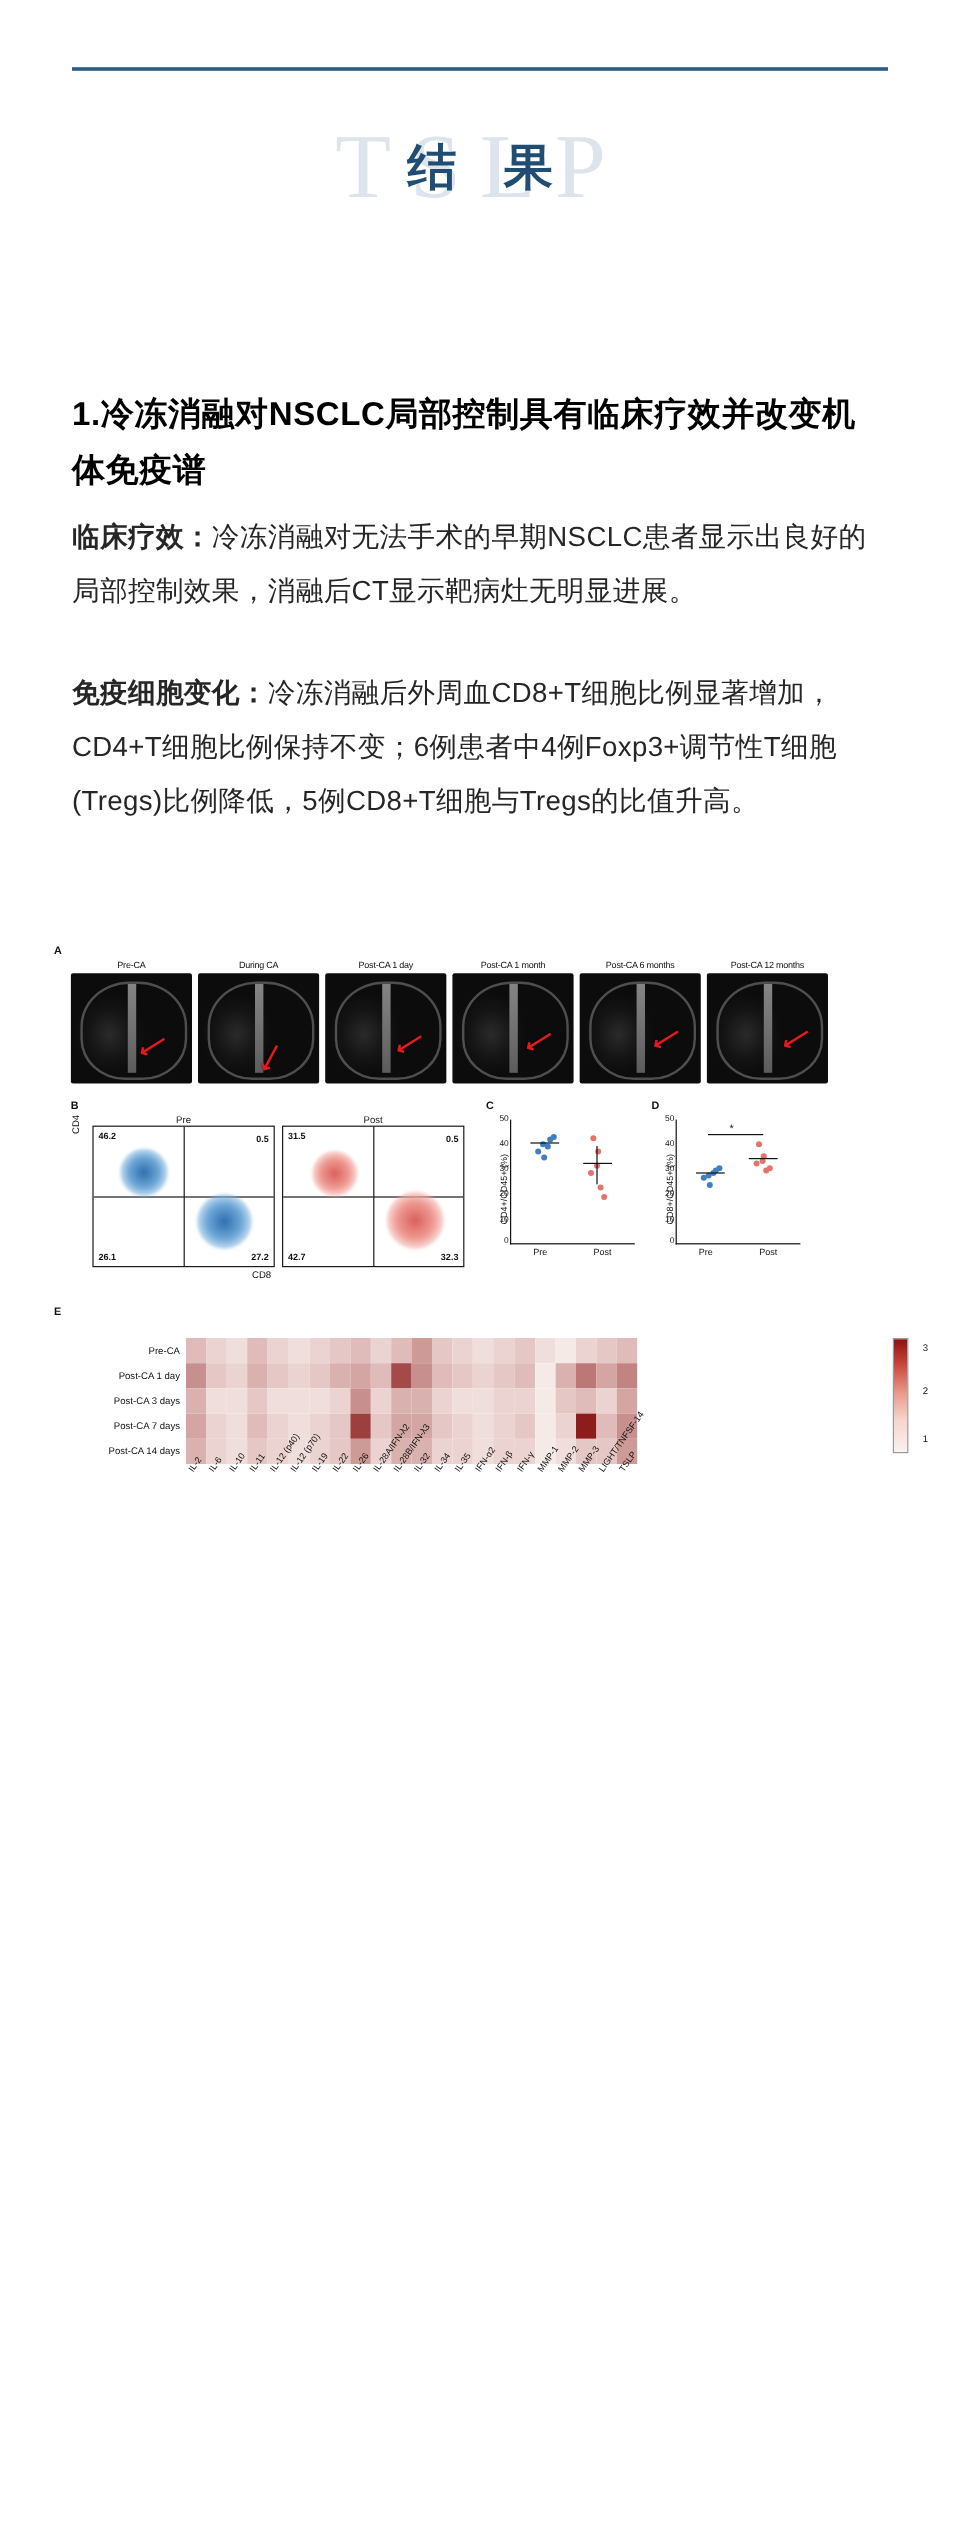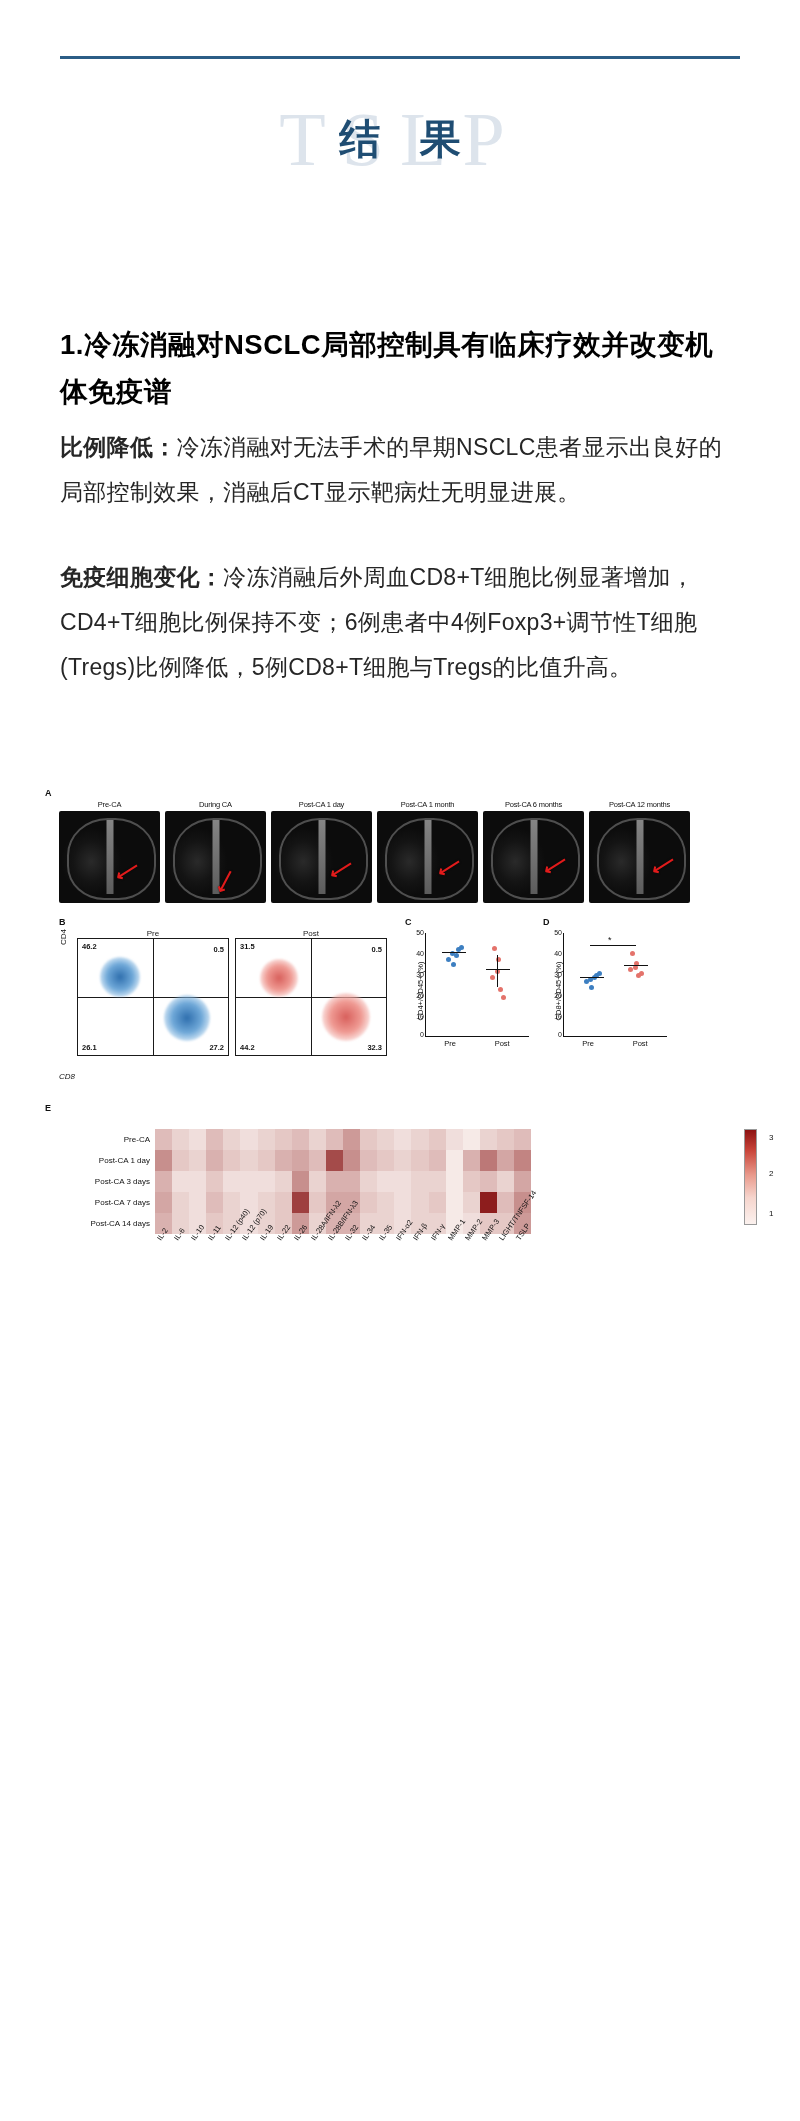--- a/index.html
+++ b/index.html
@@ -185,22 +185,22 @@
   .blob {
     position: absolute; border-radius: 50%;
     filter: blur(1.2px);
   }
   .axis-y-b {
     position: absolute; left: 0px; top: 34px;
     font-size: 8px; transform: rotate(-90deg);
     transform-origin: left top; color: #111;
   }
   .axis-x-b {
-    text-align: left; font-size: 8px; color: #111;
-    margin-top: 16px; margin-right: 10px; font-style: italic;
+    text-align: center; font-size: 8px; color: #111;
+    margin-top: 2px; margin-right: 10px;
   }
 
   
   .cd-wrap { display: flex; gap: 14px; margin-left: 18px; }
   .scat-box {
     width: 104px; height: 104px;
     border-left: 1px solid #111;
     border-bottom: 1px solid #111;
     position: relative;
   }
@@ -278,21 +278,21 @@
   <div class="title-block">
     <div class="ghost-title">TSLP</div>
     <div class="cn-title">结 果</div>
   </div>
 </div>
 
 <div class="content">
   <h2 class="section-head">1.冷冻消融对NSCLC局部控制具有临床疗效并改变机体免疫谱</h2>
 
   <p class="para">
-    <span class="lead">比例降低：</span><span>冷冻消融对无法手术的早期NSCLC患者显示出良好的局部控制效果，消融后CT显示靶病灶无明显进展。</span>
+    <span class="lead">临床疗效：</span><span>冷冻消融对无法手术的早期NSCLC患者显示出良好的局部控制效果，消融后CT显示靶病灶无明显进展。</span>
   </p>
 
   <p class="para">
     <span class="lead">免疫细胞变化：</span><span>冷冻消融后外周血CD8+T细胞比例显著增加，CD4+T细胞比例保持不变；6例患者中4例Foxp3+调节性T细胞(Tregs)比例降低，5例CD8+T细胞与Tregs的比值升高。</span>
   </p>
 
 </div>
 
 <div class="figure">
 
@@ -358,21 +358,21 @@
           <span class="q bl">26.1</span>
           <span class="q br">27.2</span>
         </div>
         <div class="flow">
           <div class="cross-v"></div>
           <div class="cross-h"></div>
           <div class="blob" style="left:24px; top:20px; width:38px; height:38px; background:radial-gradient(circle,#d8605c 0%,#ef9a93 45%,rgba(244,190,185,.35) 75%,rgba(255,255,255,0) 100%);"></div>
           <div class="blob" style="left:86px; top:54px; width:48px; height:48px; background:radial-gradient(circle,#d8605c 0%,#ef9a93 45%,rgba(244,190,185,.35) 75%,rgba(255,255,255,0) 100%);"></div>
           <span class="q tl">31.5</span>
           <span class="q tr">0.5</span>
-          <span class="q bl">44.2</span>
+          <span class="q bl">42.7</span>
           <span class="q br">32.3</span>
         </div>
       </div>
       <div class="axis-x-b">CD8</div>
     </div>
 
     <div class="cd-wrap">
 
       <div style="position:relative;">
         <span class="panel-label">C</span>

